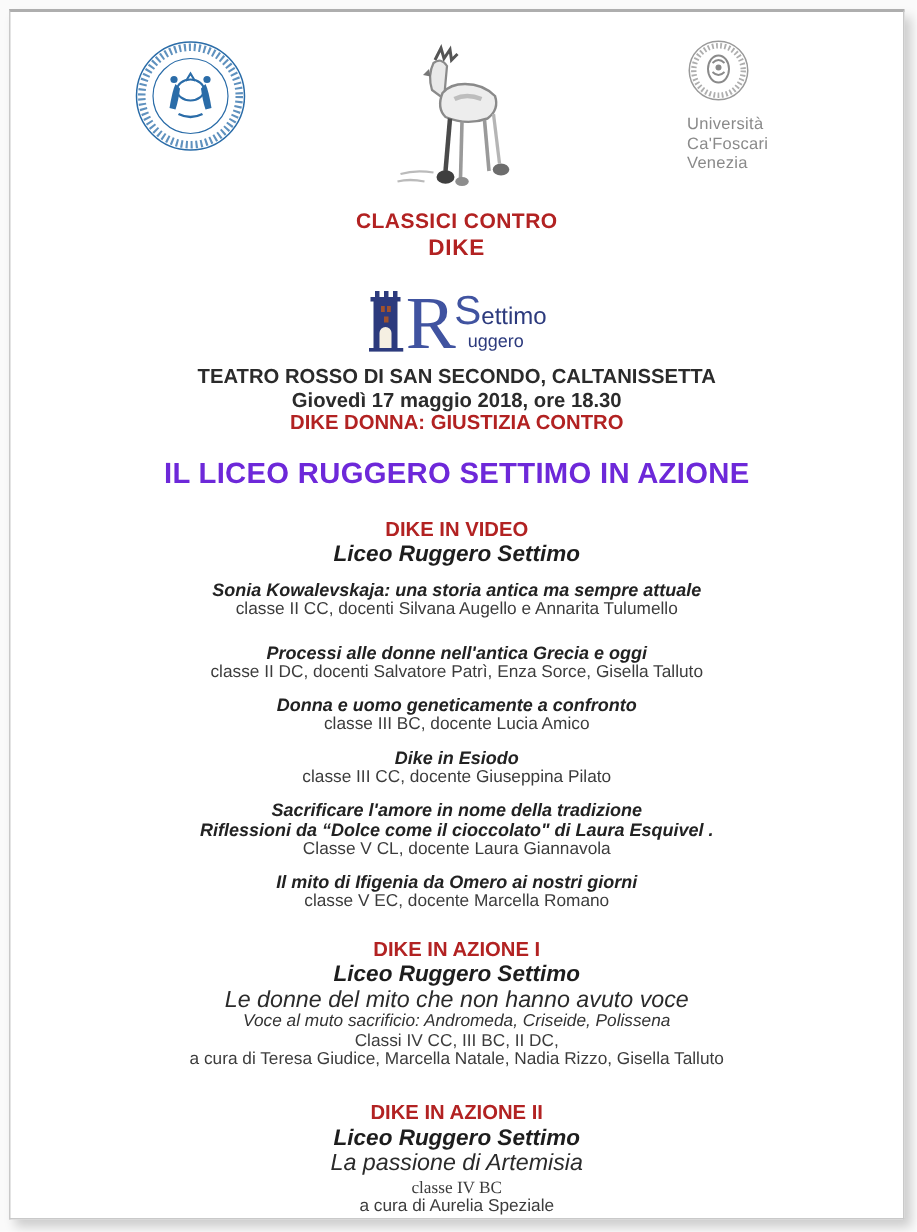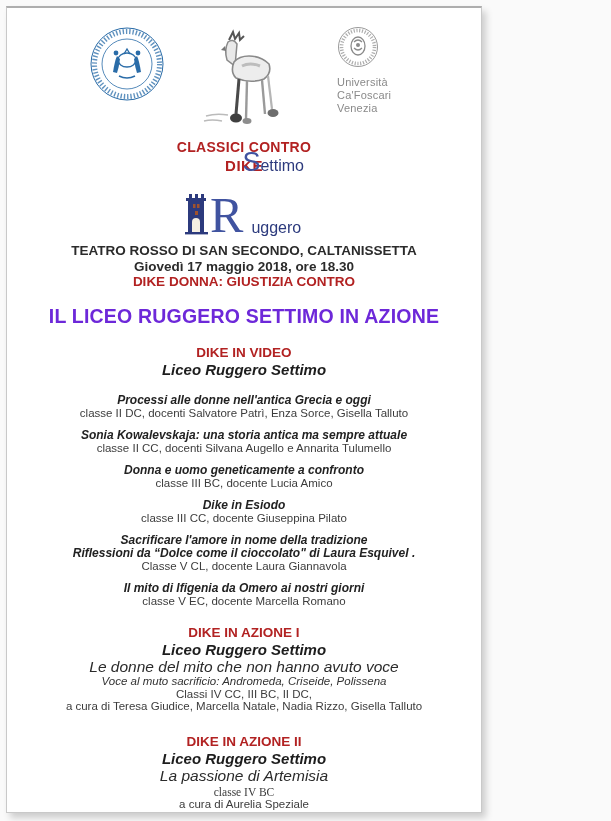--- a/index.html
+++ b/index.html
@@ -1,18 +1,18 @@
 <!DOCTYPE html>
 <html><head>
 <meta charset="utf-8">
 <style>
   * { margin:0; padding:0; box-sizing:border-box; }
   html,body { width:611px; height:821px; background:#fafafa; font-family:"Liberation Sans", sans-serif; }
   .page {
-    position:absolute; left:6px; top:6px; width:476px; height:807px;
+    position:absolute; left:6px; top:6px; width:597px; height:807px;
     background:#ffffff;
     border:1px solid #c9c9c9;
     border-top:2px solid #aeaeae;
     box-shadow: 4px 5px 7px rgba(0,0,0,0.18);
     overflow:hidden;
     text-align:center;
     color:#2b2b2b;
   }
   
   .logos { position:relative; height:112px; margin-top:14px; }
@@ -25,21 +25,21 @@
   .series { margin-top:4px; font-size:14px; font-weight:bold; letter-spacing:0.3px; line-height:18px; }
   .event { font-size:15px; font-weight:bold; letter-spacing:0.5px; line-height:19px; }
   
   .rs-logo { display:flex; justify-content:center; align-items:flex-end; margin:13px auto 7px; height:48px; }
   .rs-tower { margin-right:2px; }
   .rs-r { font-family:"Liberation Serif", serif; font-size:50px; line-height:42px; color:#4053a0; }
   .rs-words { display:flex; flex-direction:column; align-items:flex-start; margin-left:-1px; padding-bottom:1px;
               font-family:Liberation Sans, sans-serif; color:#2c3a7d; }
   .rs-line1 { font-size:16px; line-height:16px; }
   .rs-s { font-size:27px; color:#4053a0; }
-  .rs-line2 { font-size:16px; line-height:15px; margin-left:9px;margin-top:46px; }
+  .rs-line2 { font-size:12px; line-height:15px; margin-left:9px; }
   
   .venue-line { font-size:13.5px; font-weight:bold; line-height:15.5px; }
   .main-title { font-size:19.5px; font-weight:bold; margin-top:15px; letter-spacing:0.2px; color:#6d28d9; }
   
   .sec-head { font-size:13.5px; font-weight:bold; margin-top:17px; line-height:16px; }
   .school { font-size:15px; font-weight:bold; font-style:italic; line-height:17px; color:#1d1d1d; }
   .item { margin-top:9px; }
   .item-title { font-size:12px; font-weight:bold; font-style:italic; line-height:13px; color:#222; }
   .item-line { font-size:11.5px; line-height:13px; color:#3c3c3c; }
   .play { font-size:15.5px; font-style:italic; line-height:17px; color:#2b2b2b; }
@@ -126,27 +126,27 @@
   <div class="venue-line">TEATRO ROSSO DI SAN SECONDO, CALTANISSETTA</div>
   <div class="venue-line">Giovedì 17 maggio 2018, ore 18.30</div>
   <div class="venue-line red">DIKE DONNA: GIUSTIZIA CONTRO</div>
 
   <div class="main-title">IL LICEO RUGGERO SETTIMO IN AZIONE</div>
 
   <div>
     <div class="sec-head red">DIKE IN VIDEO</div>
     <div class="school">Liceo Ruggero Settimo</div>
 
+    <div class="item">
+      <div class="item-title">Sonia Kowalevskaja: una storia antica ma sempre attuale</div>
+      <div class="item-line">classe II CC, docenti Silvana Augello e Annarita Tulumello</div>
+    </div>
     <div class="item" style="margin-top:16px;">
       <div class="item-title">Processi alle donne nell'antica Grecia e oggi</div>
       <div class="item-line">classe II DC, docenti Salvatore Patrì, Enza Sorce, Gisella Talluto</div>
-    </div>
-    <div class="item">
-      <div class="item-title">Sonia Kowalevskaja: una storia antica ma sempre attuale</div>
-      <div class="item-line">classe II CC, docenti Silvana Augello e Annarita Tulumello</div>
     </div>
     <div class="item">
       <div class="item-title">Donna e uomo geneticamente a confronto</div>
       <div class="item-line">classe III BC, docente Lucia Amico</div>
     </div>
     <div class="item">
       <div class="item-title">Dike in Esiodo</div>
       <div class="item-line">classe III CC, docente Giuseppina Pilato</div>
     </div>
     <div class="item">

